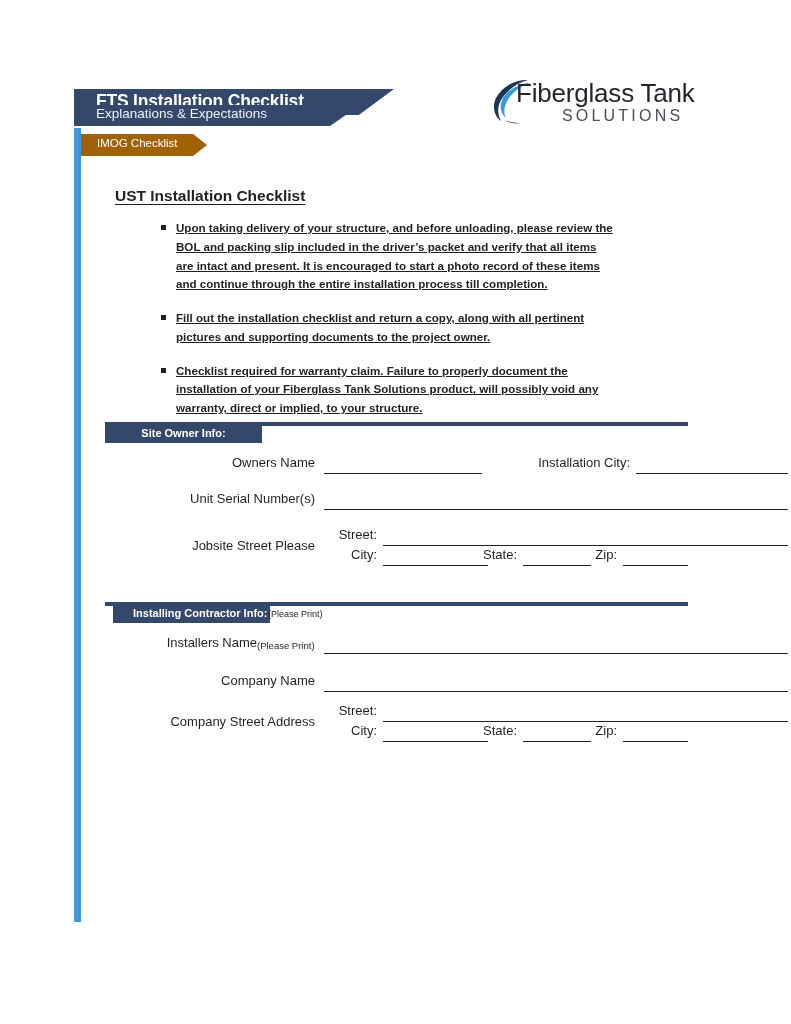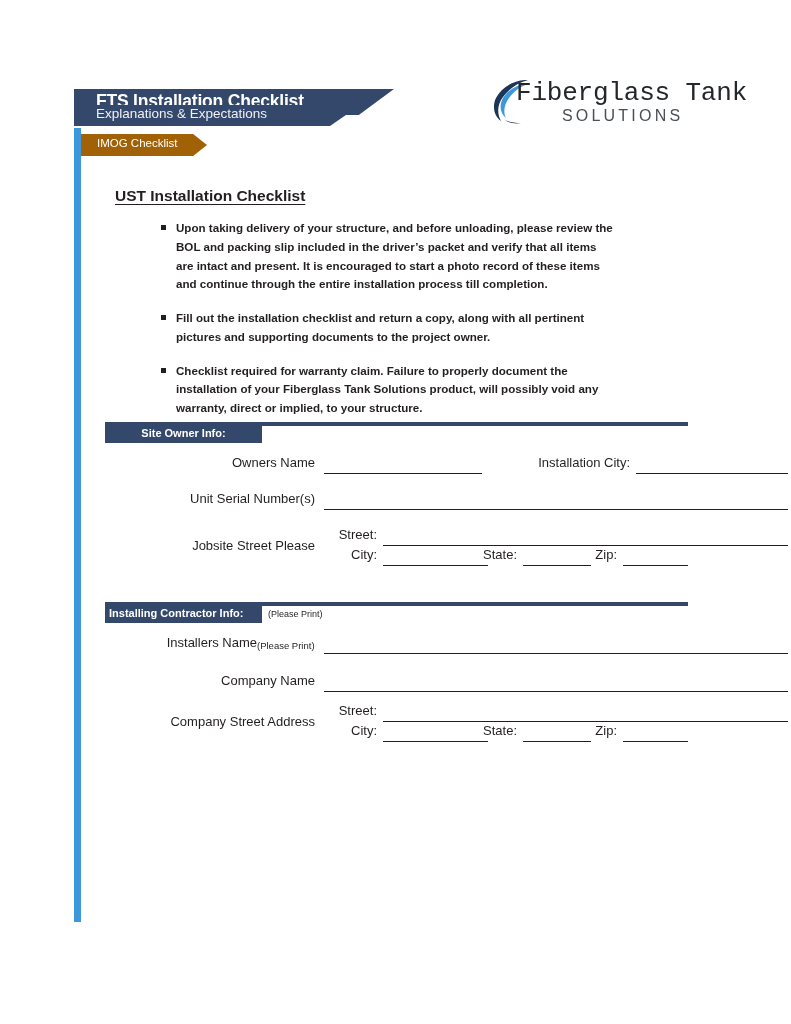--- a/index.html
+++ b/index.html
@@ -114,21 +114,21 @@
     height: 56px;
   }
   .logo-mark {
     position: absolute;
     left: 0; top: 2px;
   }
   .logo-word {
     position: absolute;
     left: 24px;
     top: 4px;
-    font-family: Liberation Mono, monospace;
+    font-family: Liberation Sans, sans-serif;
     font-size: 26px;
     color: #23272b;
     white-space: nowrap;
     letter-spacing: -0.2px;
   }
   .logo-sub {
     position: absolute;
     left: 70px;
     top: 33px;
     font-family: "Liberation Sans", sans-serif;
@@ -158,20 +158,21 @@
     width: 452px;
   }
   .bullet {
     position: relative;
     padding-left: 15px;
     margin-bottom: 15px;
     font-size: 11.6px;
     font-weight: bold;
     line-height: 1.62;
     color: #231f20;
+    text-decoration: underline;
   }
   .bullet:before {
     content: "";
     position: absolute;
     left: 0;
     top: 6px;
     width: 5px;
     height: 5px;
     background: #231f20;
   }
@@ -195,21 +196,21 @@
     height: 21px;
     background: #34486b;
     color: #ffffff;
     font-size: 11px;
     font-weight: bold;
     display: flex;
     align-items: center;
     justify-content: center;
   }
   .sec-tag.owner { width: 157px; }
-  .sec-tag.contractor { width: 157px; justify-content: flex-start; padding-left: 4px; box-sizing: border-box; }
+  .sec-tag.contractor { width: 157px; justify-content: flex-start; padding-left: 20px; box-sizing: border-box; margin-left: 8px; }
   .sec-note {
     position: absolute;
     left: 163px;
     top: 7px;
     font-size: 9px;
     color: #231f20;
   }
   .flabel {
     position: absolute;
     font-size: 13px;

